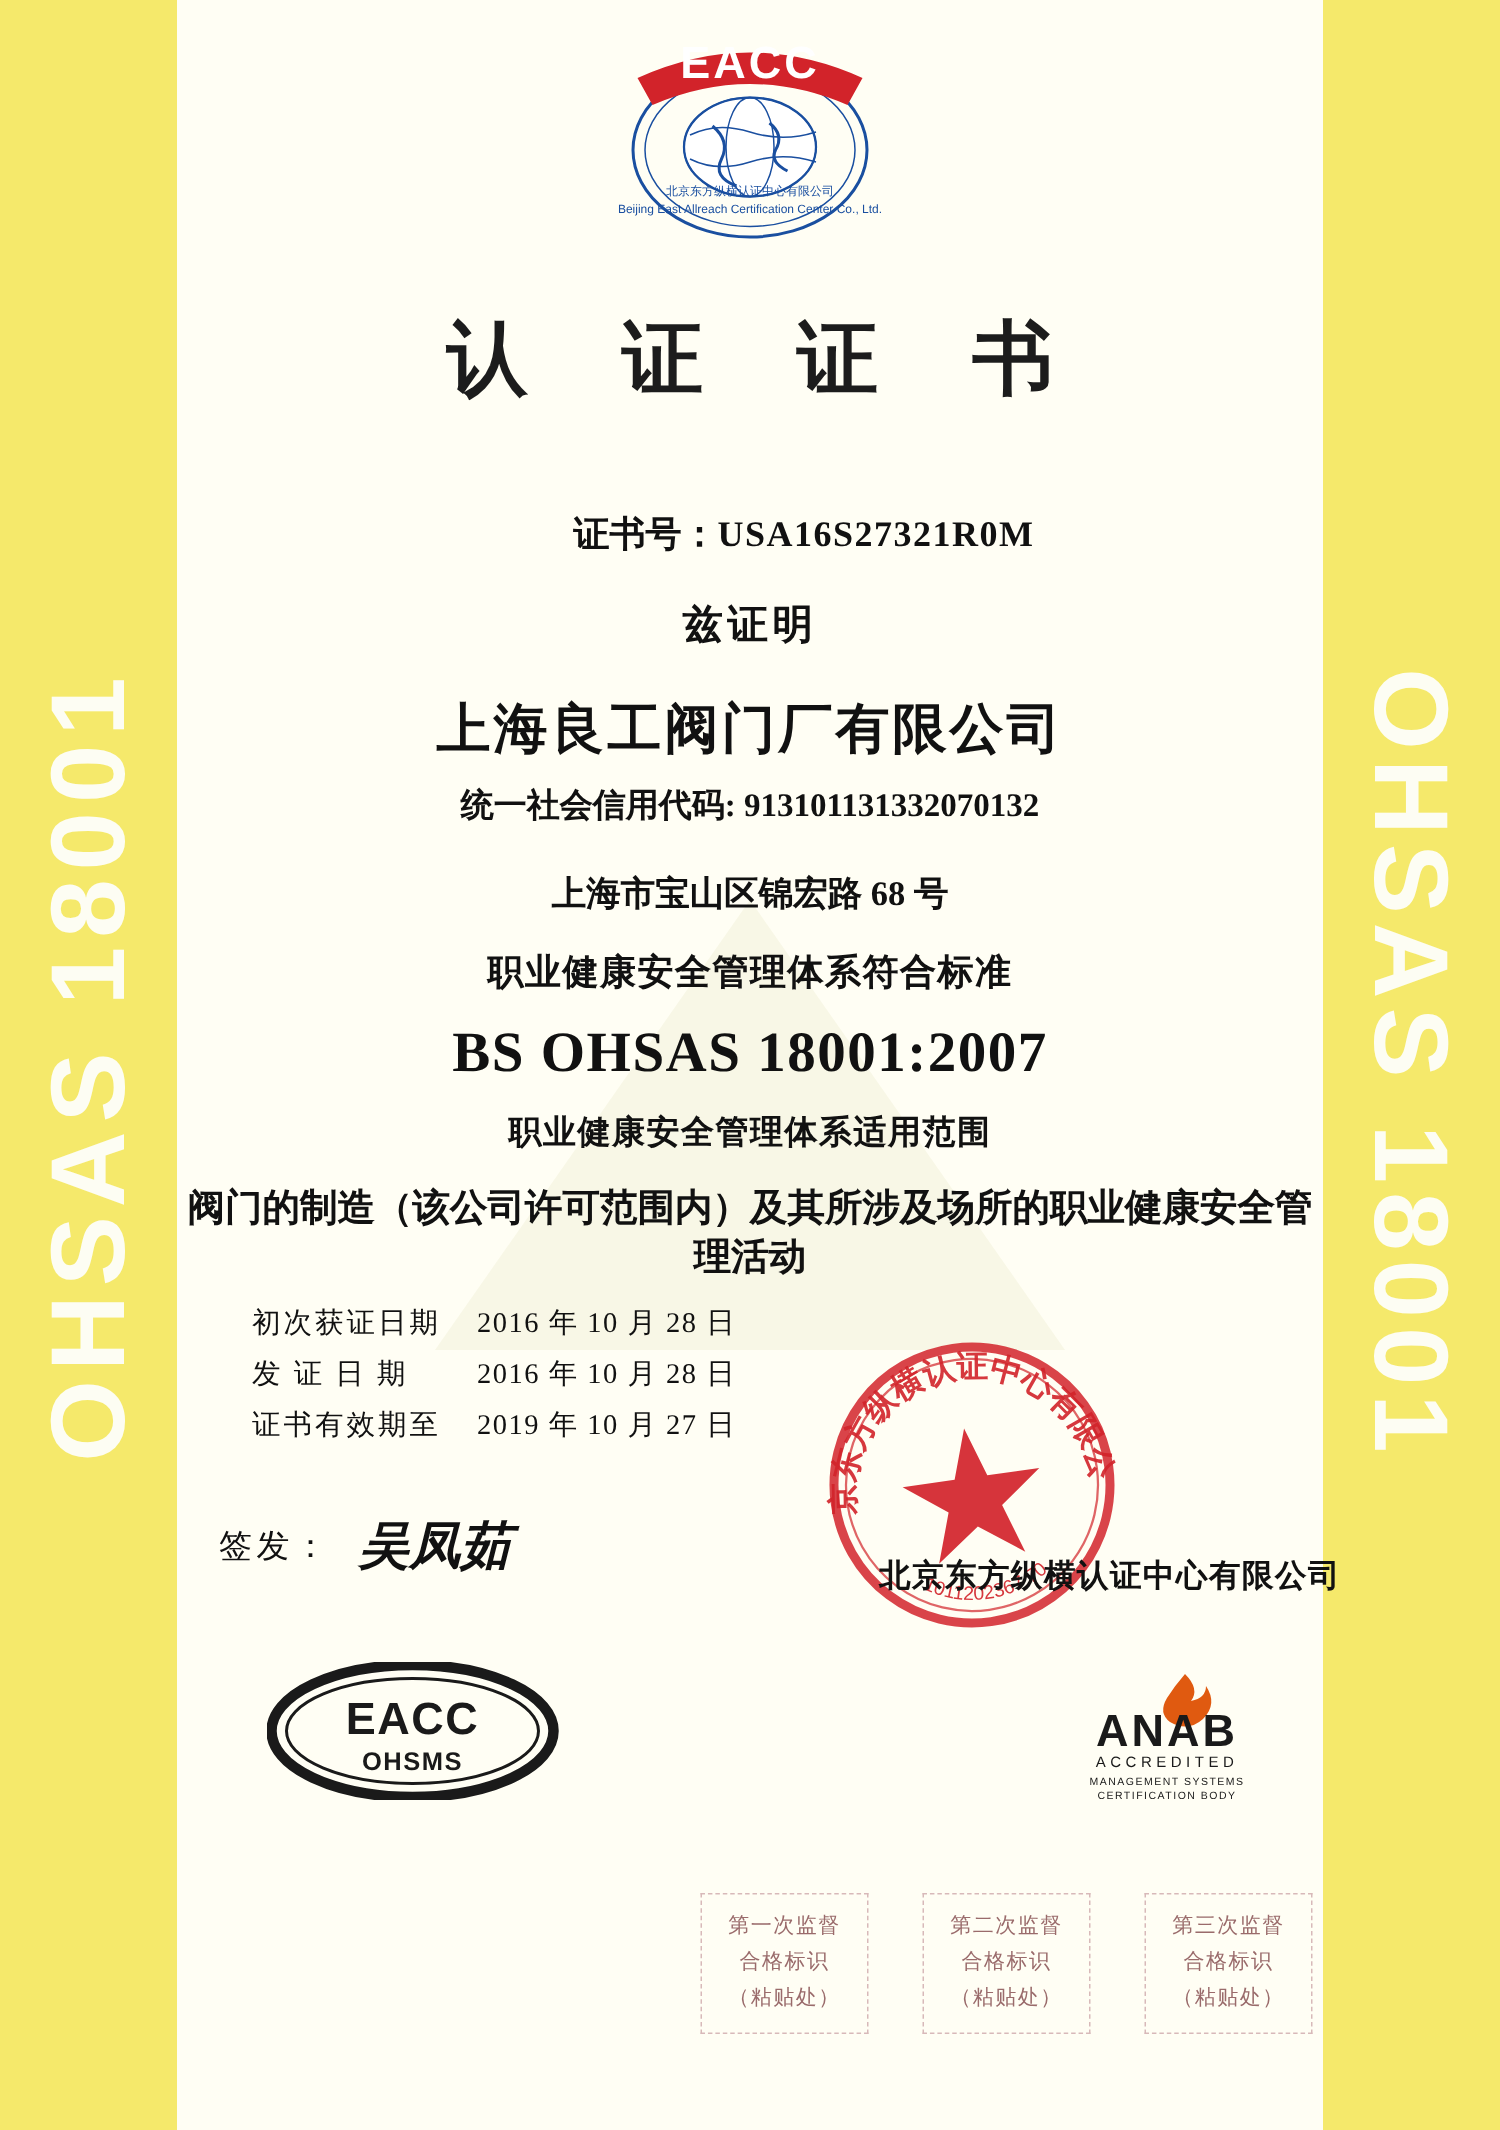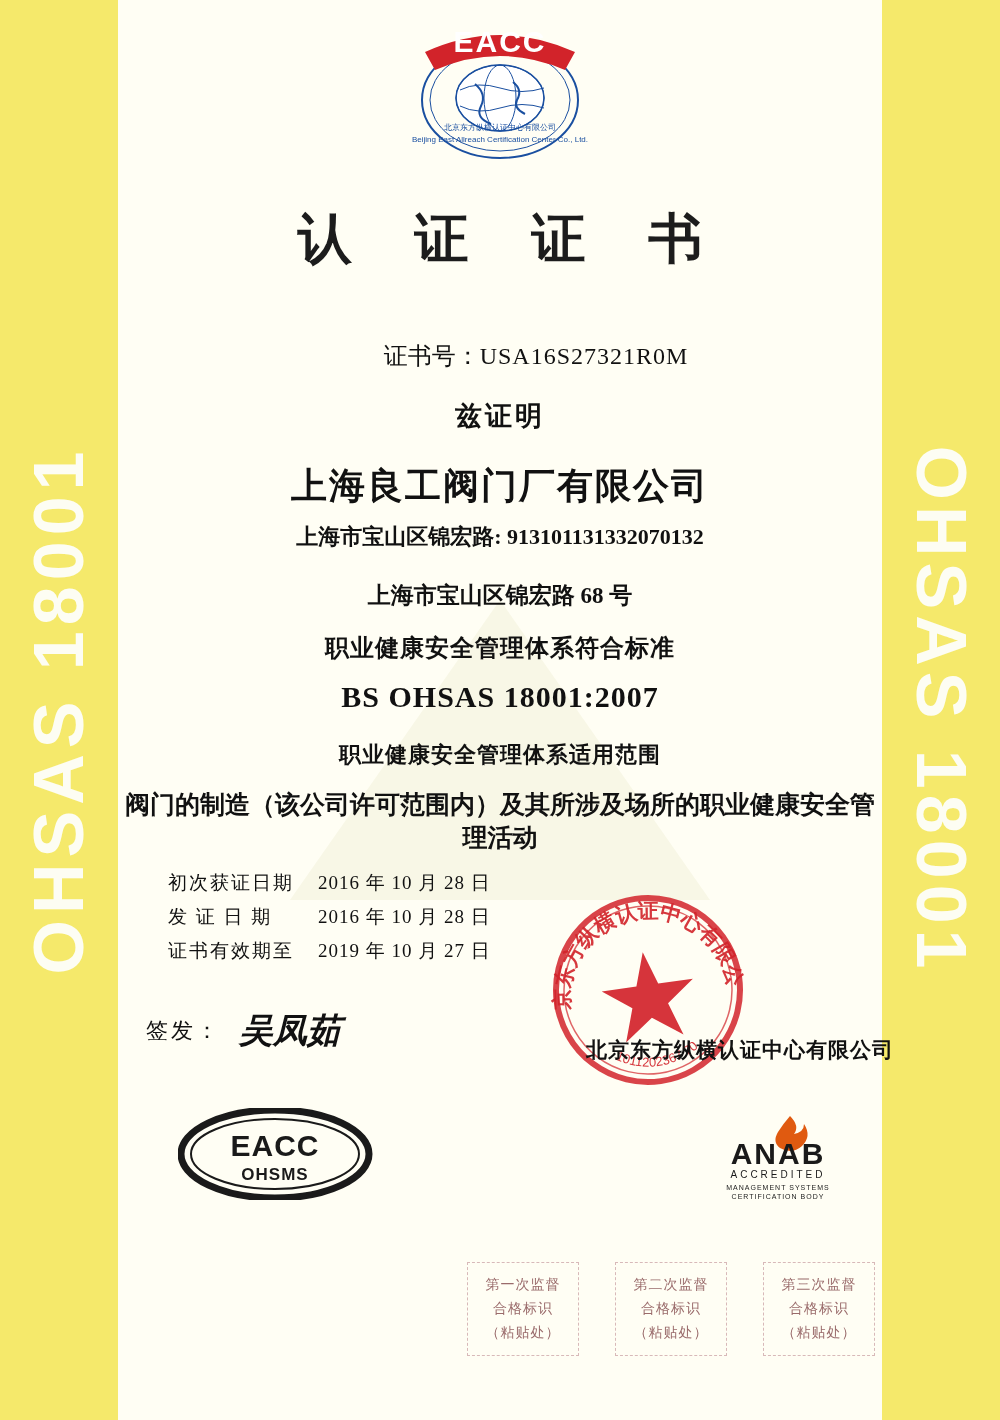--- a/index.html
+++ b/index.html
@@ -57,32 +57,32 @@
     font-family:"DejaVu Serif", serif;
     font-weight:700;
     font-size:54px;
     letter-spacing:22px;
     color:#1c1c1c;
     text-indent:22px;
   }
 
   .certno{
     position:absolute;top:340px;left:0;right:0;text-align:center;
-    font-size:24px;font-weight:400;color:#111;
+    font-size:24px;font-weight:700;color:#111;
     padding-left:72px;
   }
   .certno .num{font-family:"Liberation Serif", serif;letter-spacing:1px;}
 
   .line{position:absolute;left:0;right:0;text-align:center;color:#111;}
   .l-zizheng{top:398px;font-size:27px;font-weight:700;letter-spacing:3px;}
   .l-company{top:462px;font-size:36px;font-weight:700;letter-spacing:2px;}
   .l-credit{top:522px;font-size:22px;font-weight:700;}
   .l-address{top:580px;font-size:23px;font-weight:700;}
   .l-scope1{top:632px;font-size:24px;font-weight:700;letter-spacing:1px;}
-  .l-standard{top:680px;font-size:30px;font-weight:700;letter-spacing:1px;}
+  .l-standard{top:680px;font-size:38px;font-weight:700;letter-spacing:1px;}
   .l-scope2{top:740px;font-size:22px;font-weight:700;letter-spacing:1px;}
   .l-scopetext{top:788px;font-size:25px;font-weight:700;letter-spacing:0px;}
 
   .dates{
     position:absolute;left:50px;top:866px;
     font-size:19px;color:#111;line-height:34px;
   }
   .dates .row{display:flex;}
   .dates .lbl{width:150px;letter-spacing:2px;}
   .dates .val{letter-spacing:1px;font-family:"Liberation Serif", serif;}
@@ -167,21 +167,21 @@
     </div>
 
     <div class="title">认 证 证 书</div>
 
     <div class="certno">
       <span>证书号：</span><span class="num">USA16S27321R0M</span>
     </div>
 
     <div class="line l-zizheng">兹证明</div>
     <div class="line l-company">上海良工阀门厂有限公司</div>
-    <div class="line l-credit">上海市宝山区锦宏路: 913101131332070132</div>
+    <div class="line l-credit">统一社会信用代码: 913101131332070132</div>
     <div class="line l-address">上海市宝山区锦宏路 68 号</div>
     <div class="line l-scope1">职业健康安全管理体系符合标准</div>
     <div class="line l-standard">BS OHSAS 18001:2007</div>
     <div class="line l-scope2">职业健康安全管理体系适用范围</div>
     <div class="line l-scopetext">阀门的制造（该公司许可范围内）及其所涉及场所的职业健康安全管理活动</div>
 
     <div class="dates">
       <div class="row">
         <span class="lbl">初次获证日期</span>
         <span class="val">2016 年 10 月 28 日</span>

